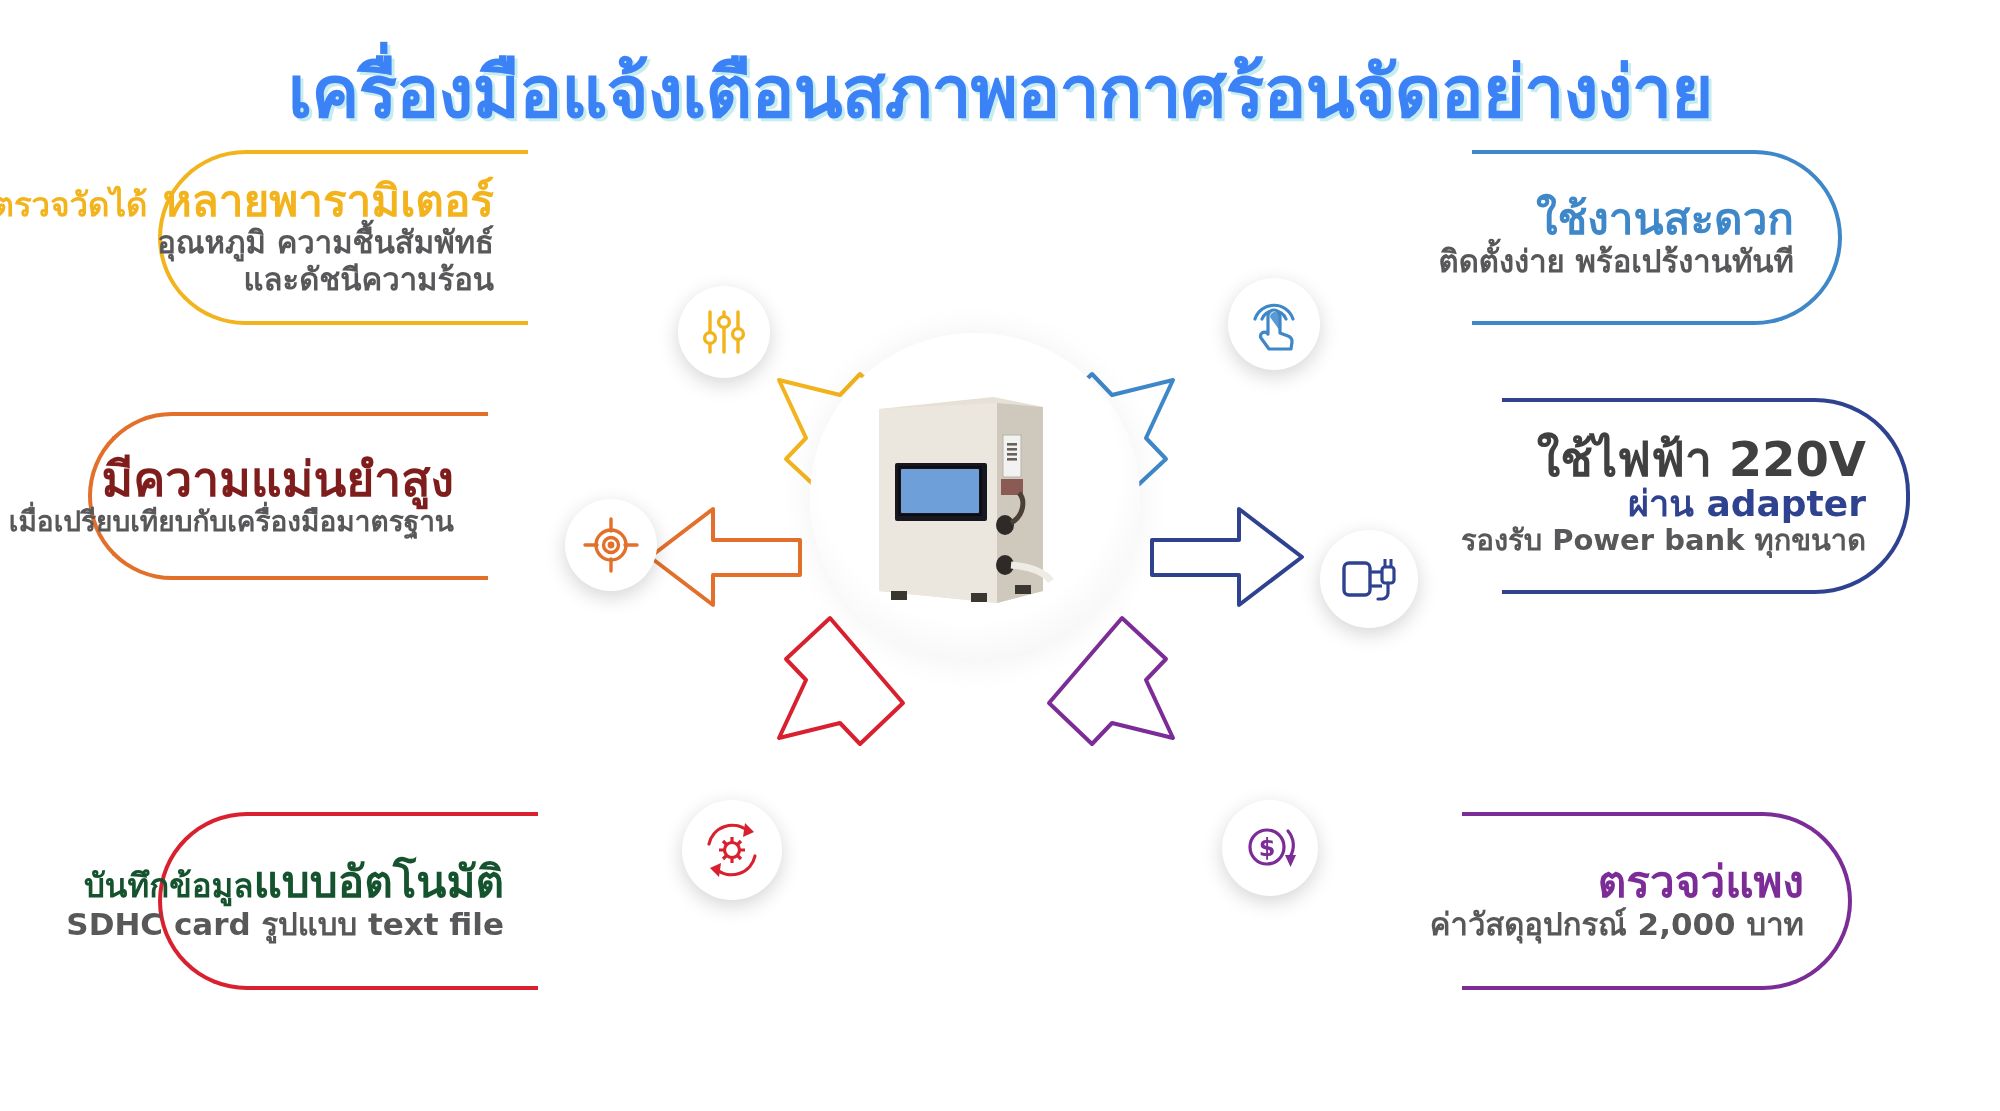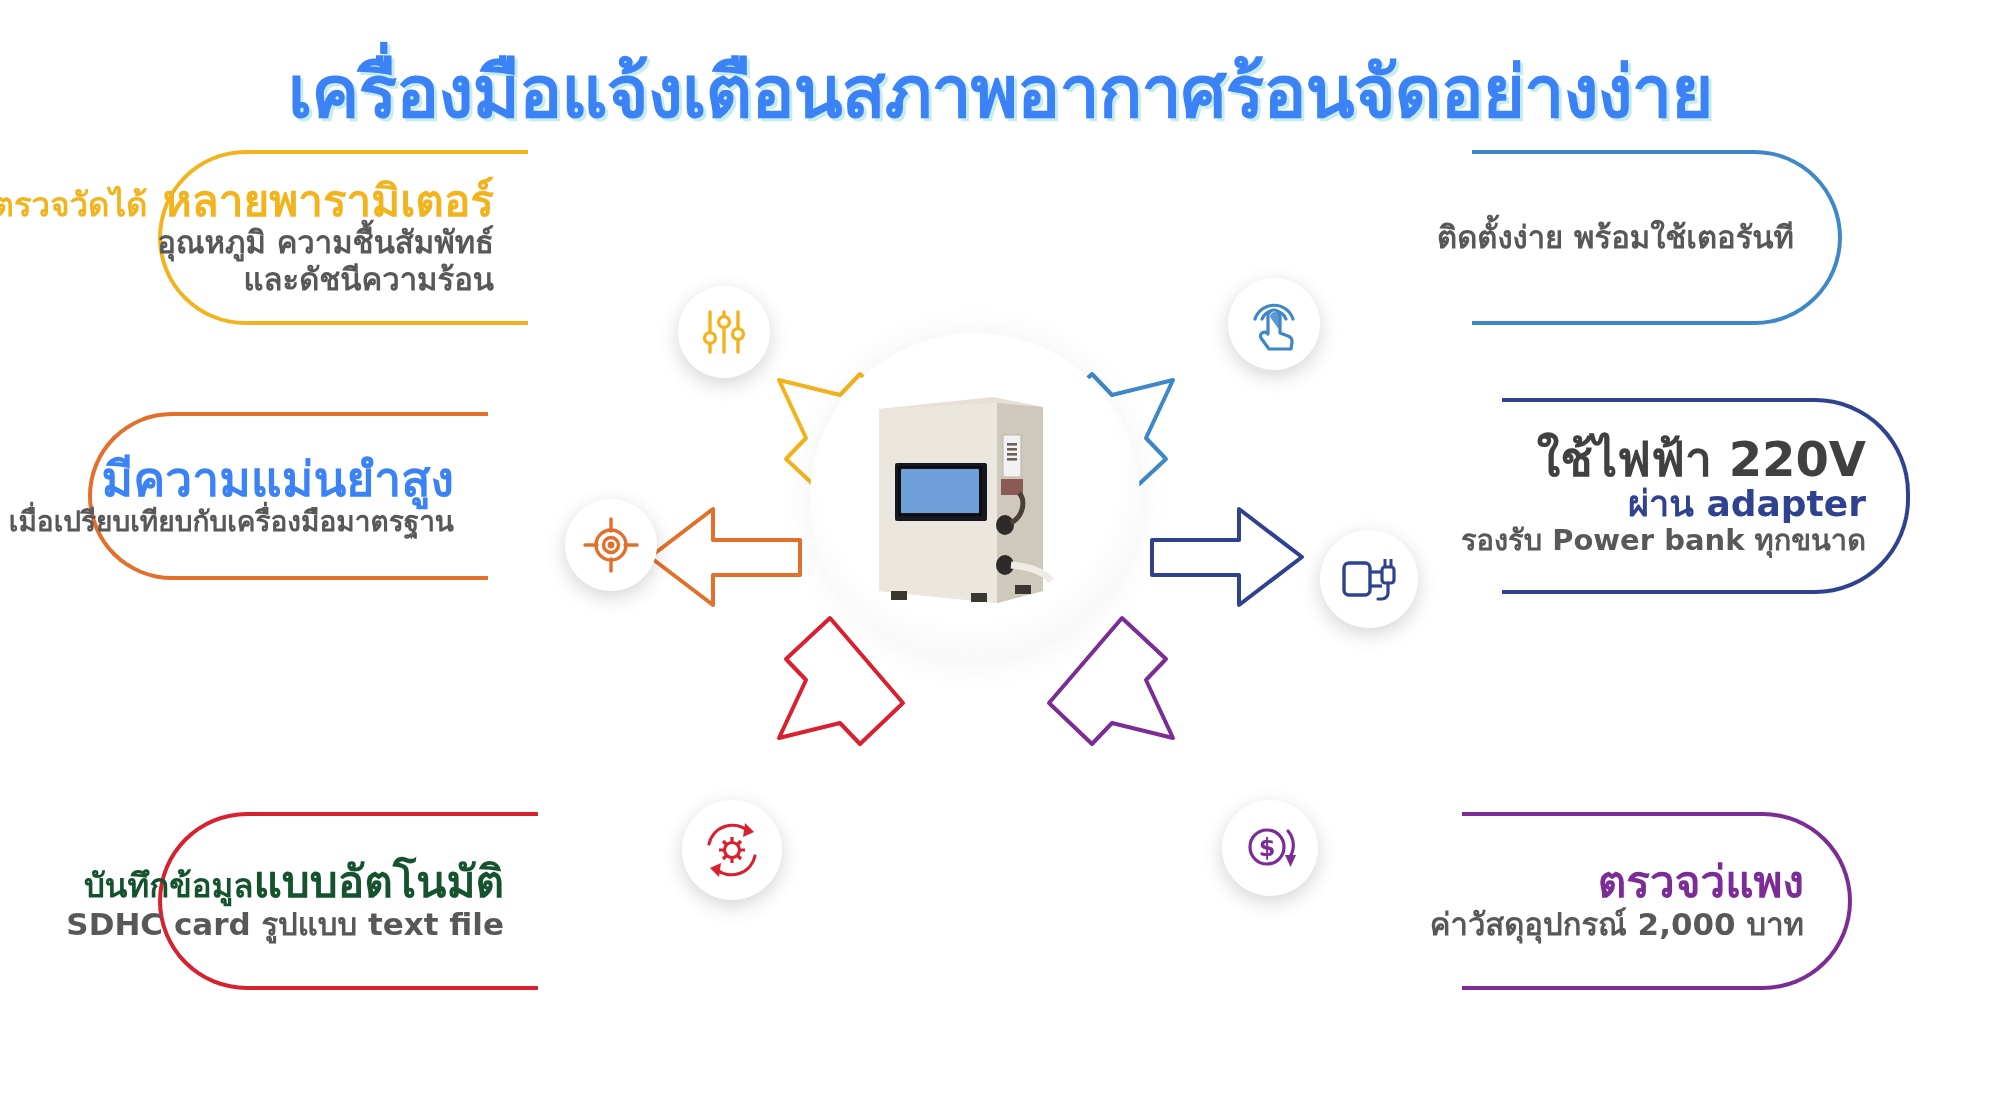--- a/index.html
+++ b/index.html
@@ -143,38 +143,41 @@
         <circle cx="12" cy="32" r="5.4"></circle>
           <circle cx="26" cy="16" r="5.4"></circle>
           <circle cx="40" cy="28" r="5.4"></circle>
       </g>
     </svg>
   </div>
 
   <div class="card right" style="left:1472px; top:150px; width:370px; height:175px;">
     <div class="pill" style="border-color:#3E87C8;"></div>
     <div class="body" style="padding-right:48px;">
-      <div class="sub">ติดตั้งง่าย  พร้อมใช้เตอรันที</div>
+      <div class="head" style="color:#3E87C8;">
+        <span>ใช้งานสะดวก</span>
+      </div>
+      <div class="sub">ติดตั้งง่าย  พร้อเปร้งานทันที</div>
     </div>
   </div>
   <div class="bubble" style="left:1228px; top:278px;">
     <svg width="52" height="54" viewBox="0 0 52 54">
       <g stroke="#3E87C8" stroke-width="3.2" fill="none" stroke-linecap="round">
         <path d="M7,22 A20,20 0 0 1 45,22"></path>
         <path d="M14,22 A13,13 0 0 1 38,22"></path>
       </g>
       <path d="M20,19 a6,6 0 0 1 12,0 v17 l8,3 a6,6 0 0 1 4,6 l-1,7 H21 l-8,-11 a4,4 0 0 1 6,-5 l1,1 Z" fill="#fff" stroke="#3E87C8" stroke-width="3.2" stroke-linejoin="round"></path>
       <path d="M22,20 a5,5 0 0 1 10,0 v14" fill="#3E87C8" opacity=".85"></path>
     </svg>
   </div>
 
   <div class="card left" style="left:88px; top:412px; width:400px; height:168px;">
     <div class="pill" style="border-color:#E2702A;"></div>
     <div class="body" style="padding-left:44px;">
-      <div class="head" style="color:#3b82f6; font-size:48px;">
+      <div class="head" style="color:#7f1d1d; font-size:48px;">
         <span>มีความแม่นยำสูง</span>
       </div>
       <div class="sub" style="font-size:28px;">เมื่อเปรียบเทียบกับเครื่องมือมาตรฐาน</div>
     </div>
   </div>
   <div class="bubble" style="left:565px; top:499px;">
     <svg width="56" height="56" viewBox="0 0 56 56">
       <g stroke="#E2702A" stroke-width="3.4" fill="none" stroke-linecap="round">
         <circle cx="28" cy="28" r="15"></circle>
         <circle cx="28" cy="28" r="7.5"></circle>

